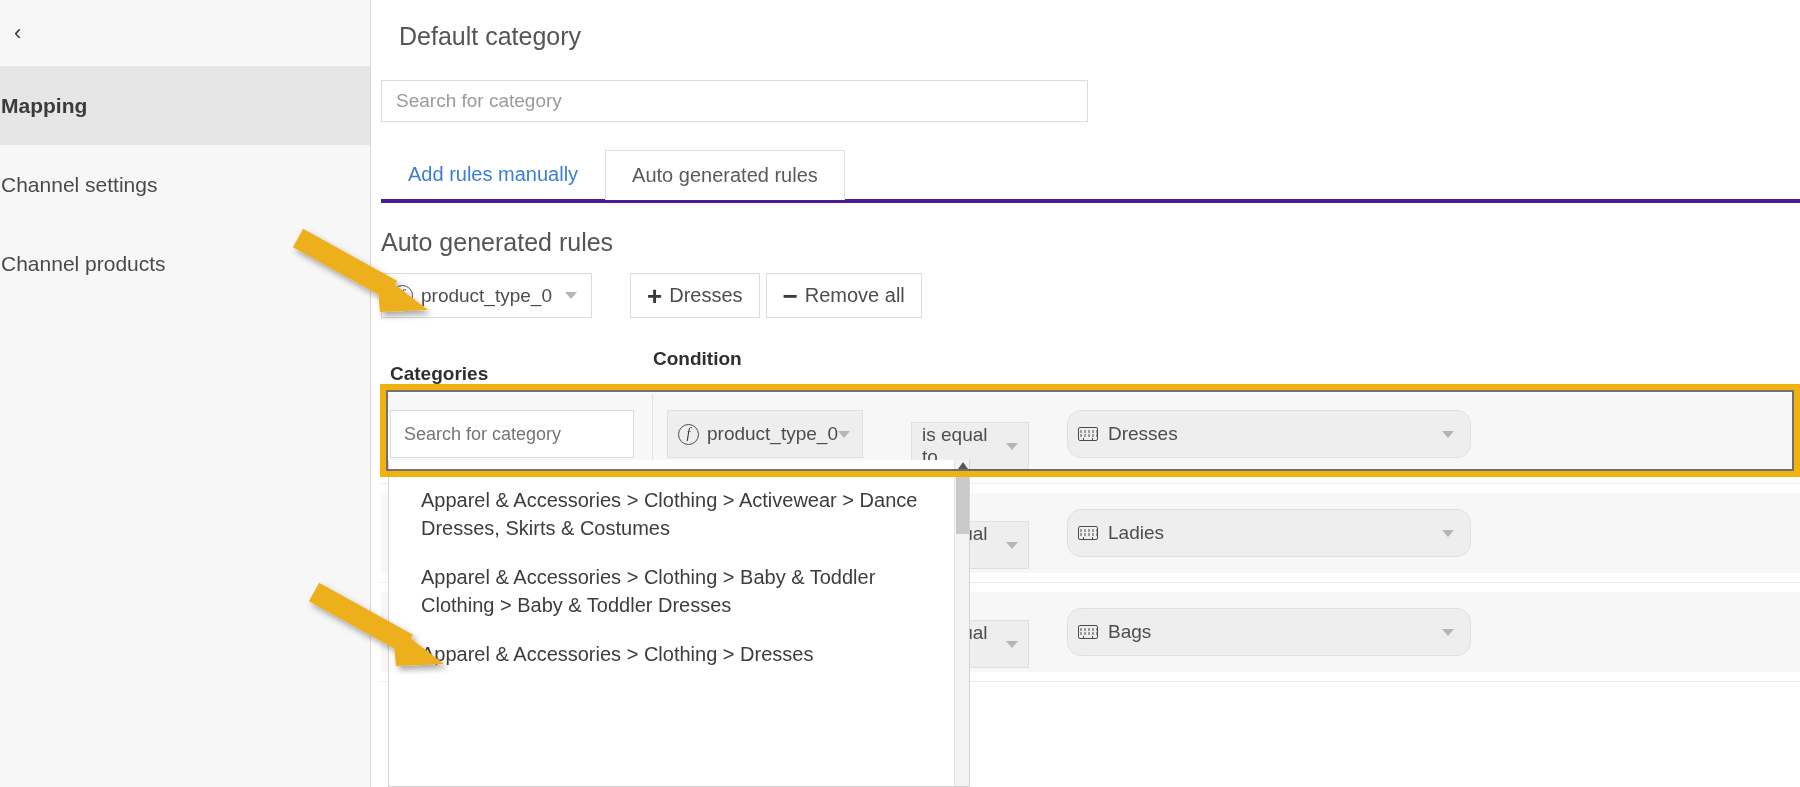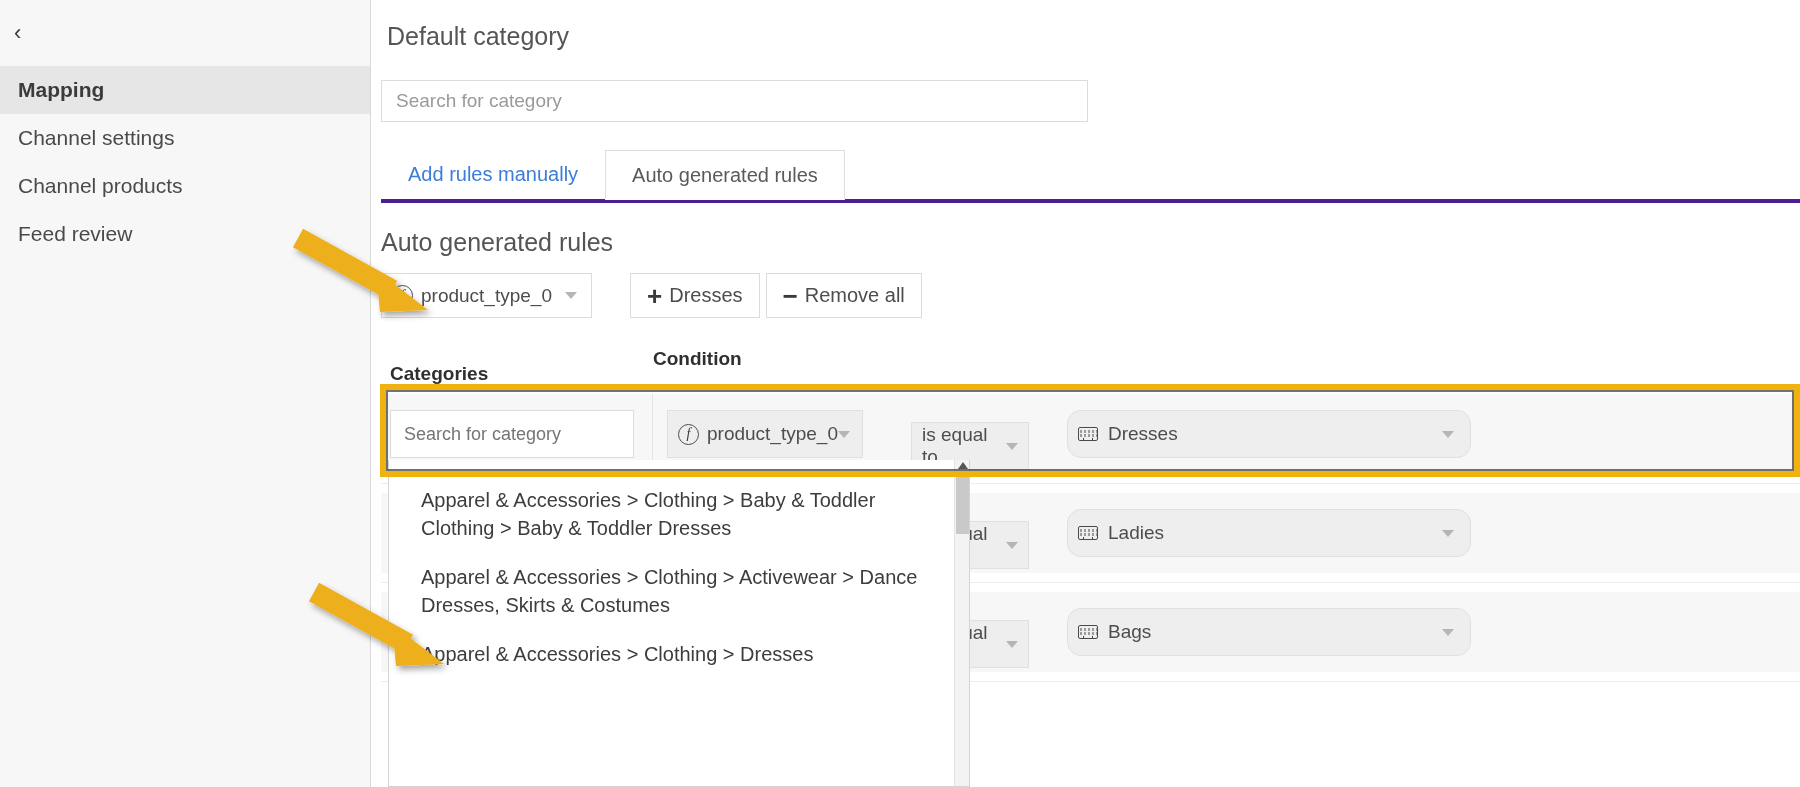--- a/index.html
+++ b/index.html
@@ -24,38 +24,38 @@
     height: 66px; padding-left: 14px;
     font-size: 21px; font-weight: bold; color: #3b3b3b;
     white-space: nowrap; overflow: hidden;
   }
   #back-chevron {
     display: inline-block; width: 22px; font-size: 22px;
     font-weight: normal; color: #3b3b3b; line-height: 1;
     margin-right: 6px;
   }
   .nav-item {
-    height: 48px; display: flex; align-items: center;
-    padding-left: 18px;
+    height: 79px; display: flex; align-items: center;
+    padding-left: 1px;
     font-size: 21px; color: #4a4a4a;
     white-space: nowrap;
   }
   .nav-item.active {
     background: #e6e6e6; font-weight: bold; color: #3b3b3b;
   }
 
   
   #main {
     position: absolute; left: 372px; top: 0;
     width: 1428px; height: 787px;
     background: #ffffff;
     overflow: hidden;
   }
   #default-category-label {
-    position: absolute; left: 15px; top: 22px;
+    position: absolute; left: 27px; top: 22px;
     font-size: 25px; color: #555555;
   }
   #default-category-input {
     position: absolute; left: 9px; top: 80px;
     width: 707px; height: 42px;
     border: 1px solid #dcdcdc; background: #ffffff;
     font-size: 19px; color: #9a9a9a;
     padding: 0 14px; line-height: 40px;
     font-family: "Liberation Sans", sans-serif;
   }
@@ -255,23 +255,20 @@
 
     <div class="nav-item active">
       <span>Mapping</span>
     </div>
     <div class="nav-item">
       <span>Channel settings</span>
     </div>
     <div class="nav-item">
       <span>Channel products</span>
     </div>
-    <div class="nav-item">
-      <span>Feed review</span>
-    </div>
   </div>
 
   <div id="main">
 
     <div id="default-category-label">Default category</div>
 
     <input id="default-category-input" type="text" placeholder="Search for category" style="">
 
     <div id="tabs">
       <div class="tab">
@@ -379,22 +376,22 @@
             </div>
           </div>
         </div>
       </div>
 
     </div>
   </div>
 
   <div id="suggestions">
     <div id="suggestions-list">
+      <div class="suggestion">Apparel &amp; Accessories &gt; Clothing &gt; Activewear &gt; Dance Dresses, Skirts &amp; Costumes</div>
       <div class="suggestion">Apparel &amp; Accessories &gt; Clothing &gt; Baby &amp; Toddler Clothing &gt; Baby &amp; Toddler Dresses</div>
-      <div class="suggestion">Apparel &amp; Accessories &gt; Clothing &gt; Activewear &gt; Dance Dresses, Skirts &amp; Costumes</div>
       <div class="suggestion">Apparel &amp; Accessories &gt; Clothing &gt; Dresses</div>
     </div>
     <div id="sugg-scroll-track">
       <div id="sugg-scroll-up"></div>
       <div id="sugg-scroll-thumb"></div>
     </div>
   </div>
 
   <div id="highlight-box"></div>
 

